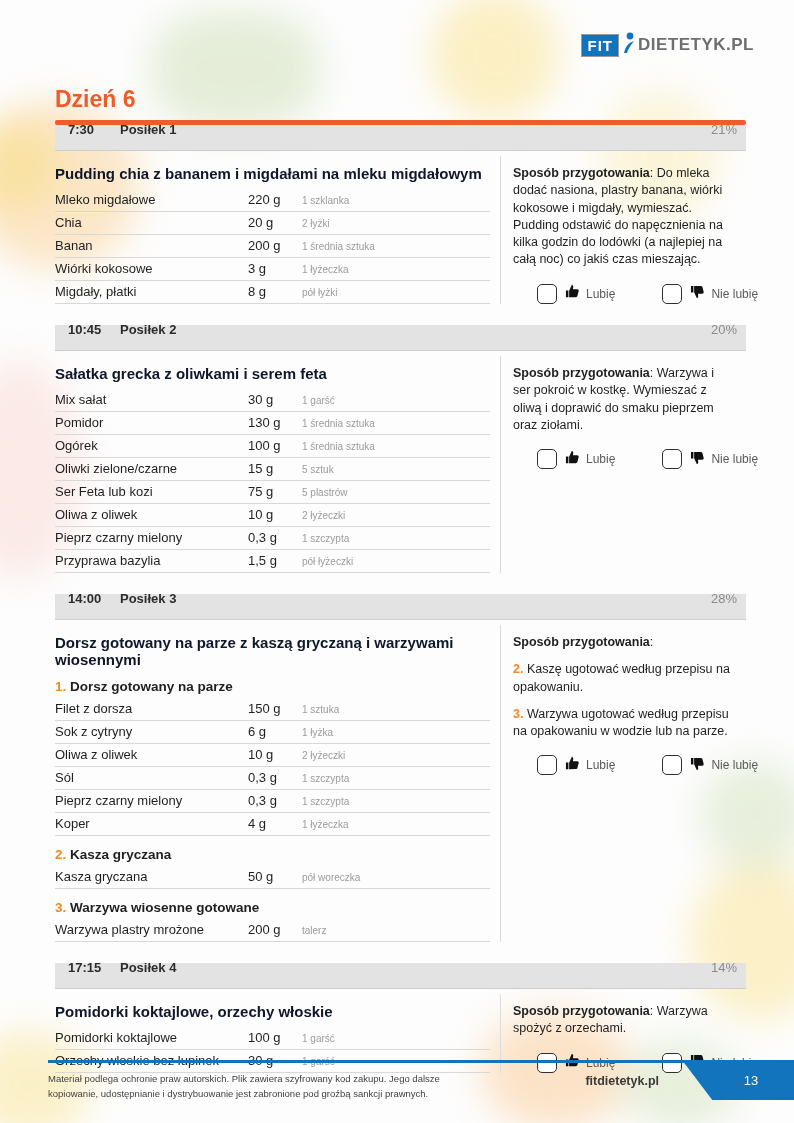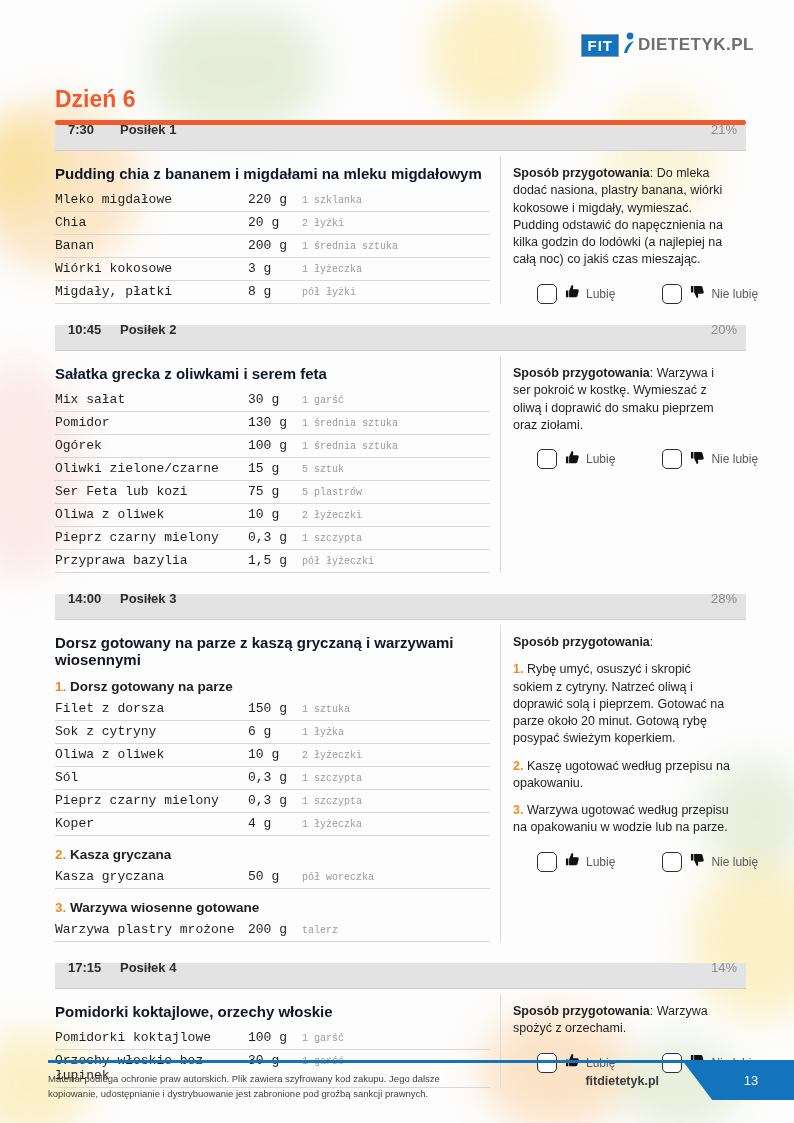--- a/index.html
+++ b/index.html
@@ -38,21 +38,21 @@
   .meal-pct { margin-left:auto; color:#8C8C8C; }
 
   .meal-body { display:flex; align-items:stretch; padding:5px 0 10px 0; }
   .col-left { width:435px; flex:none; }
   .col-right { width:233px; flex:none; margin-left:10px; border-left:1px solid #dcdcdc; padding-left:12px; }
 
   .meal-title { font-size:15px; font-weight:bold; color:#0f172a; margin:9px 0 7px 0; }
   .group-heading { font-size:13.5px; font-weight:bold; color:#1f1f1f; margin:11px 0 4px 0; }
   .group-num, .step-num { color:#F5871F; font-weight:bold; }
 
-  .ing-row { display:flex; align-items:baseline; border-bottom:1px solid #d8d8d8; padding:3px 0 4px 0;font-family:Liberation Mono, monospace; }
+  .ing-row { display:flex; align-items:baseline; border-bottom:1px solid #d8d8d8; padding:3px 0 4px 0; }
   .ing-name { width:193px; font-size:13px; color:#1f1f1f; }
   .ing-amount { width:54px; font-size:13px; color:#1f1f1f; }
   .ing-measure { flex:1; font-size:10px; color:#9B9B9B; }
 
   .prep { font-size:12.5px; line-height:1.38; color:#1f1f1f; margin-top:9px; }
   .prep b { font-weight:bold; }
   .prep-step { font-size:12.5px; line-height:1.38; color:#1f1f1f; margin-top:10px; }
 
   .votes { display:flex; align-items:center; margin-top:15px;padding-left:24px; }
   .vote { display:flex; align-items:center; }
@@ -281,21 +281,20 @@
           </div>
           <div class="group-heading"><span class="group-num">3.</span> <span>Warzywa wiosenne gotowane</span></div>
           <div class="ing-row">
             <span class="ing-name">Warzywa plastry mrożone</span>
             <span class="ing-amount">200 g</span>
             <span class="ing-measure">talerz</span>
           </div>
         </div>
         <div class="col-right">
           <p class="prep"><b>Sposób przygotowania</b><span>:</span></p>
-          <p class="prep-step"><span class="step-num">1.</span> <span>Rybę umyć, osuszyć i skropić sokiem z cytryny. Natrzeć oliwą i doprawić solą i pieprzem. Gotować na parze około 20 minut. Gotową rybę posypać świeżym koperkiem.</span></p>
           <p class="prep-step"><span class="step-num">2.</span> <span>Kaszę ugotować według przepisu na opakowaniu.</span></p>
           <p class="prep-step"><span class="step-num">3.</span> <span>Warzywa ugotować według przepisu na opakowaniu w wodzie lub na parze.</span></p>
           <div class="votes">
             <span class="vote">
               <span class="checkbox"></span>
               <span class="thumb"><svg width="15" height="15" viewBox="0 0 16 16">
                     <path d="M1 7h2.6v7H1zM4.4 14V7.2L7.2 1c.9 0 1.6.7 1.6 1.6l-.3 3h4.6c1 0 1.7.9 1.5 1.8l-1.3 5.2c-.2.8-.9 1.4-1.8 1.4z" fill="#111"></path>
                   </svg></span>
               <span class="vote-label">Lubię</span>
             </span>

